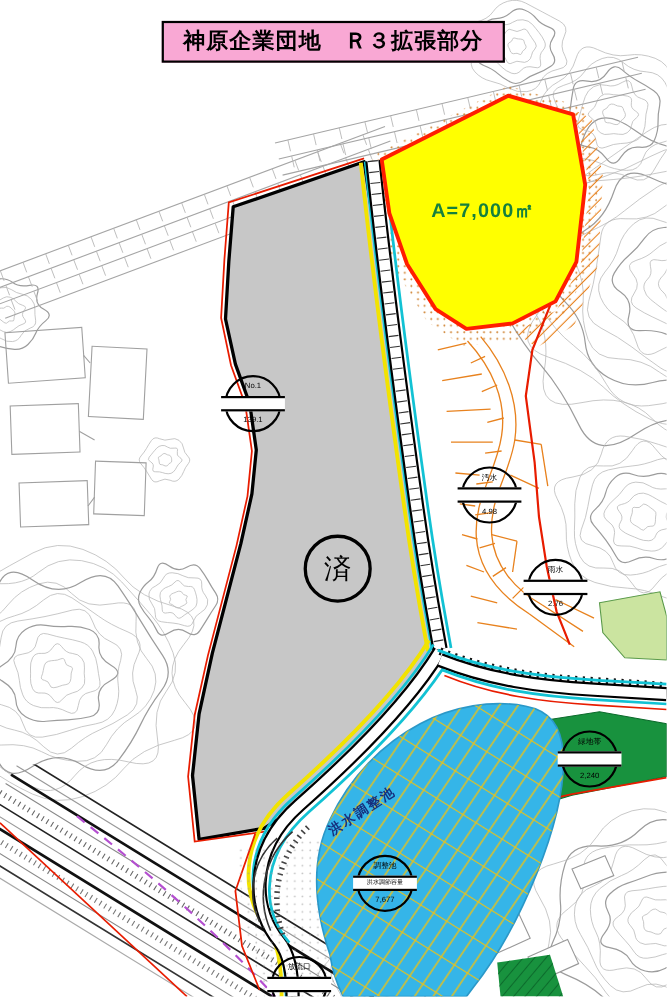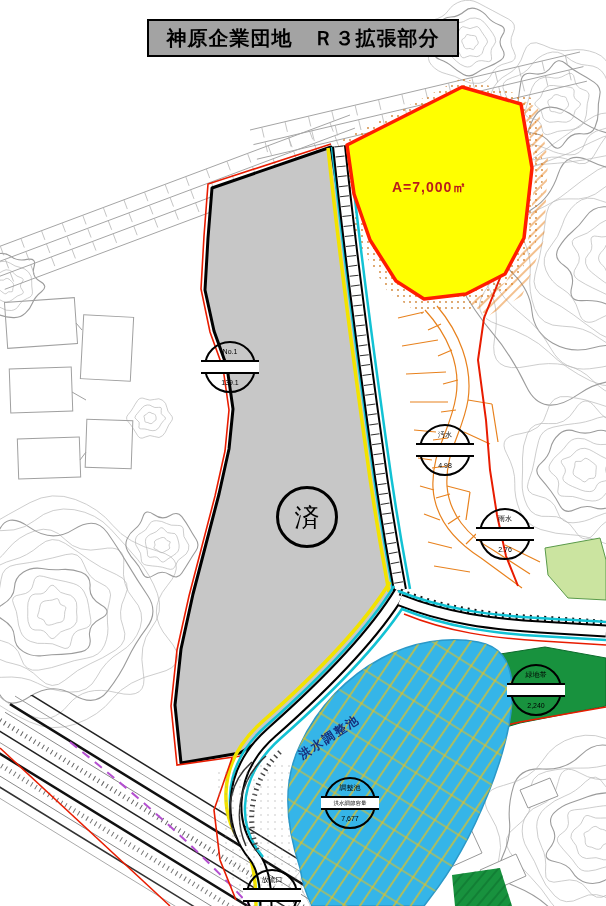--- a/index.html
+++ b/index.html
@@ -4,25 +4,25 @@
 <style>
   html,body{margin:0;padding:0;}
   body{
     width:606px;height:906px;position:relative;overflow:hidden;
     background:#ffffff;font-family:"Liberation Sans",sans-serif;
   }
   #map-svg{position:absolute;left:0;top:0;}
   .overlay{position:absolute;}
   .title-box{
     left:147px;top:19px;width:308px;height:34px;
-    background:#a3a3a3;border:2px solid #000;
+    background:#f9a8d4;border:2px solid #000;
     text-align:center;line-height:34px;font-size:20px;font-weight:600;letter-spacing:1px;color:#000;
   }
   .area-label{
-    left:392px;top:179px;color:#b91c1c;font-size:14px;font-weight:700;letter-spacing:1px;
+    left:392px;top:179px;color:#15803d;font-size:18px;font-weight:700;letter-spacing:1px;
   }
   .done-circle{
     left:276px;top:486px;width:56px;height:56px;border:3px solid #000;border-radius:50%;
     text-align:center;line-height:56px;font-size:25px;color:#000;background:transparent;
   }
   .pond-label{
     left:300px;top:748px;color:#16307e;font-size:12px;font-weight:600;letter-spacing:2px;
     transform:rotate(-33deg);transform-origin:left center;white-space:nowrap;
   }
   .marker{

